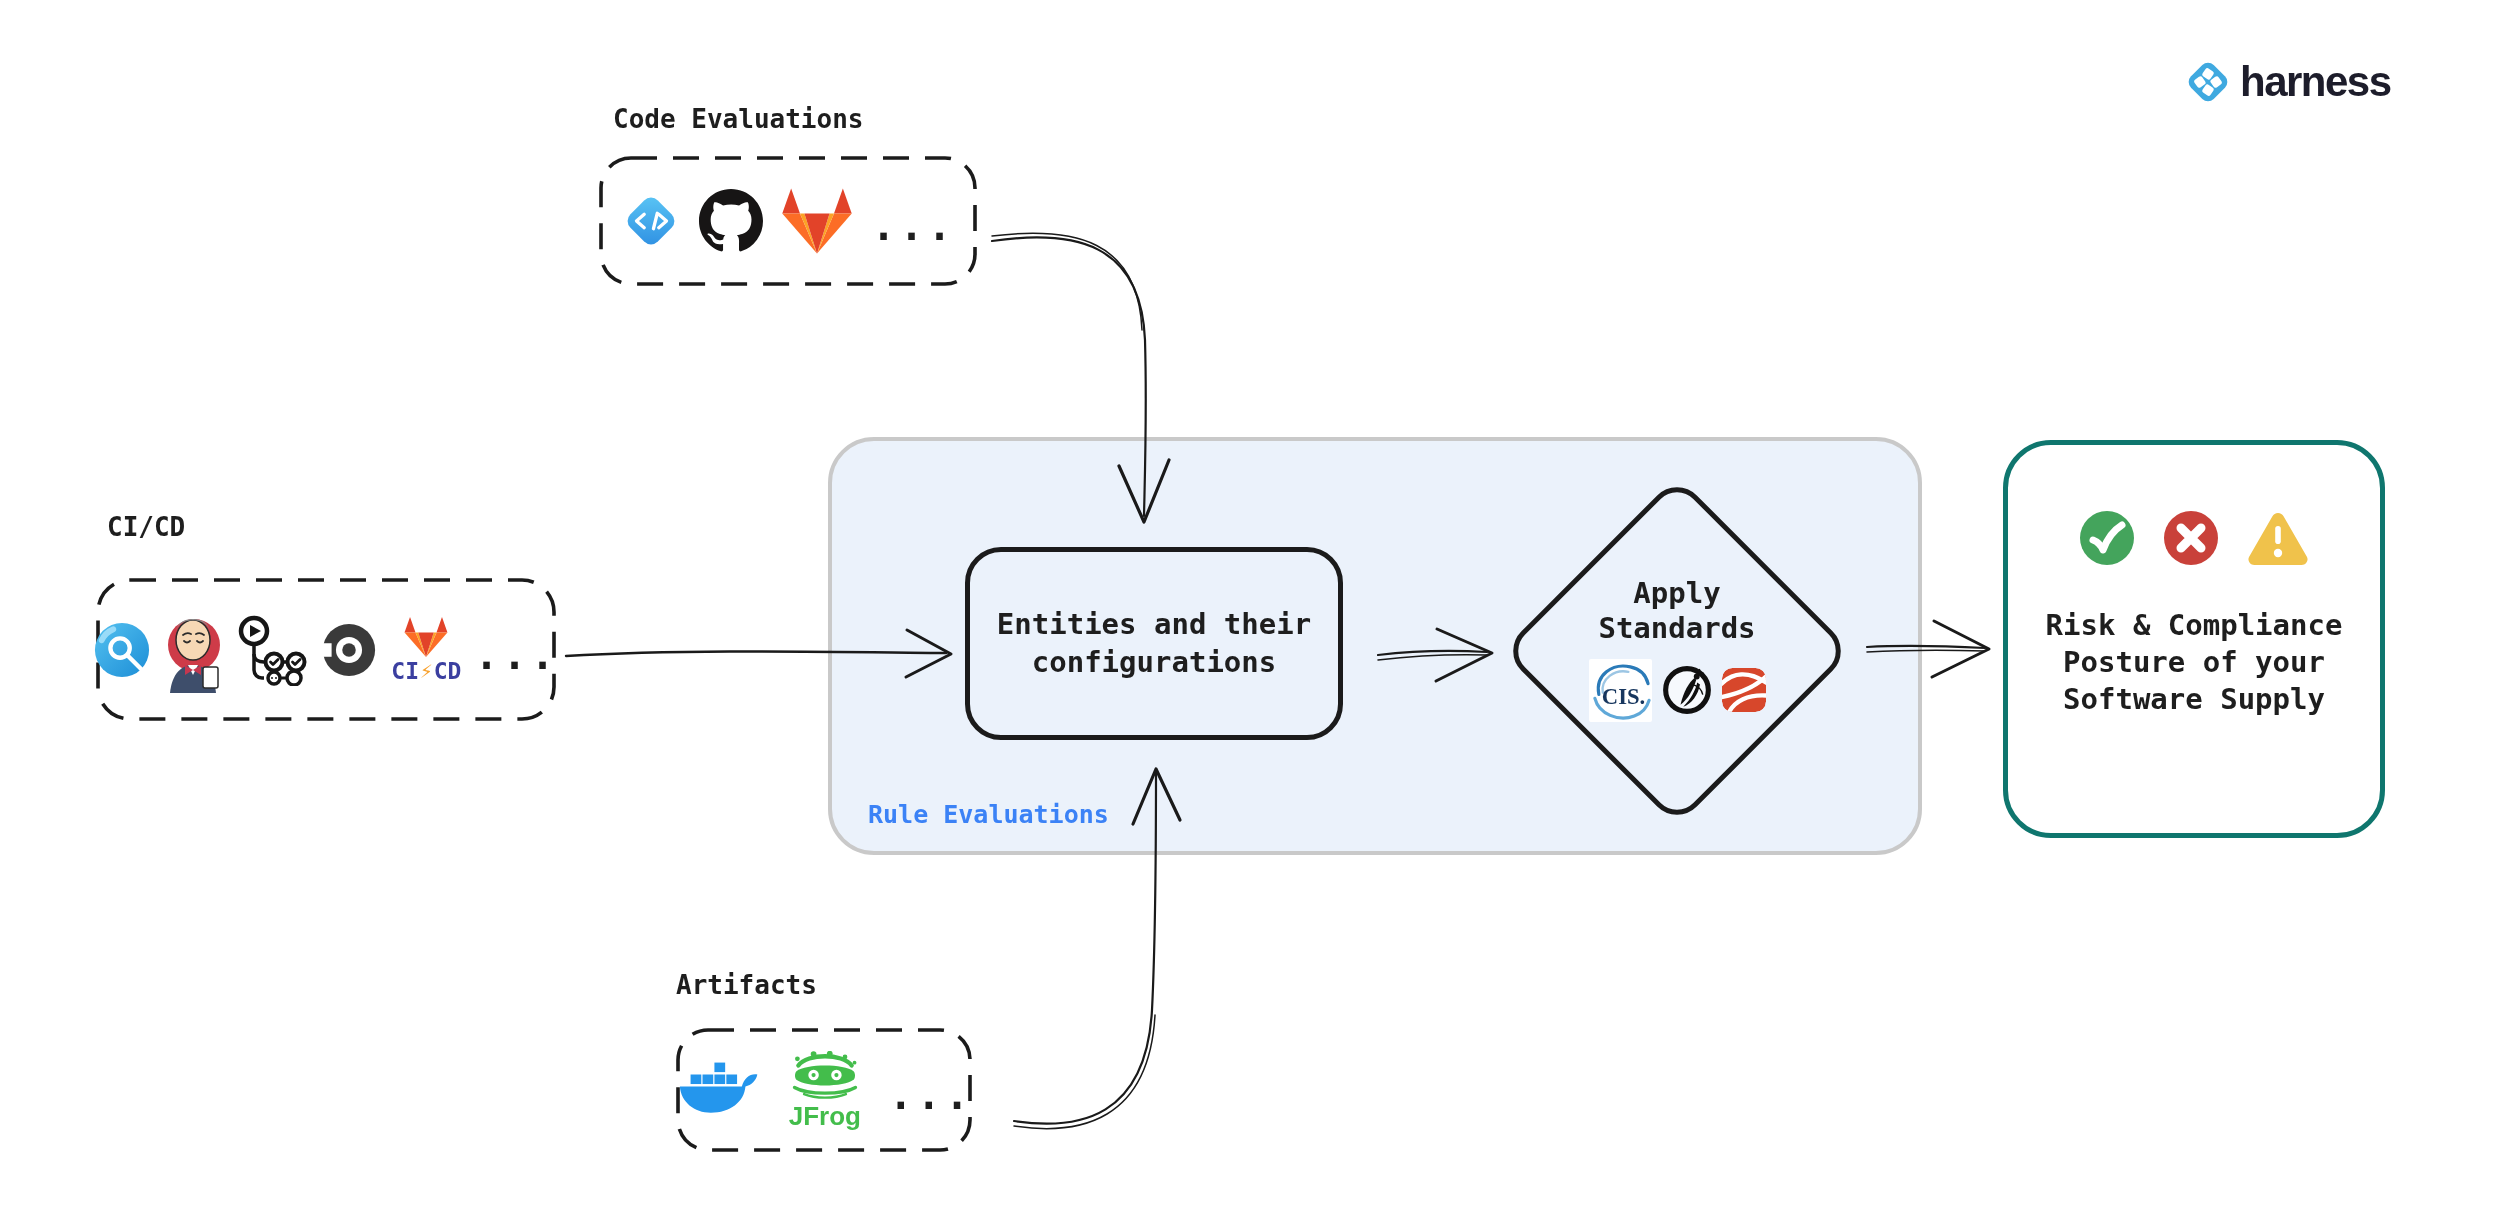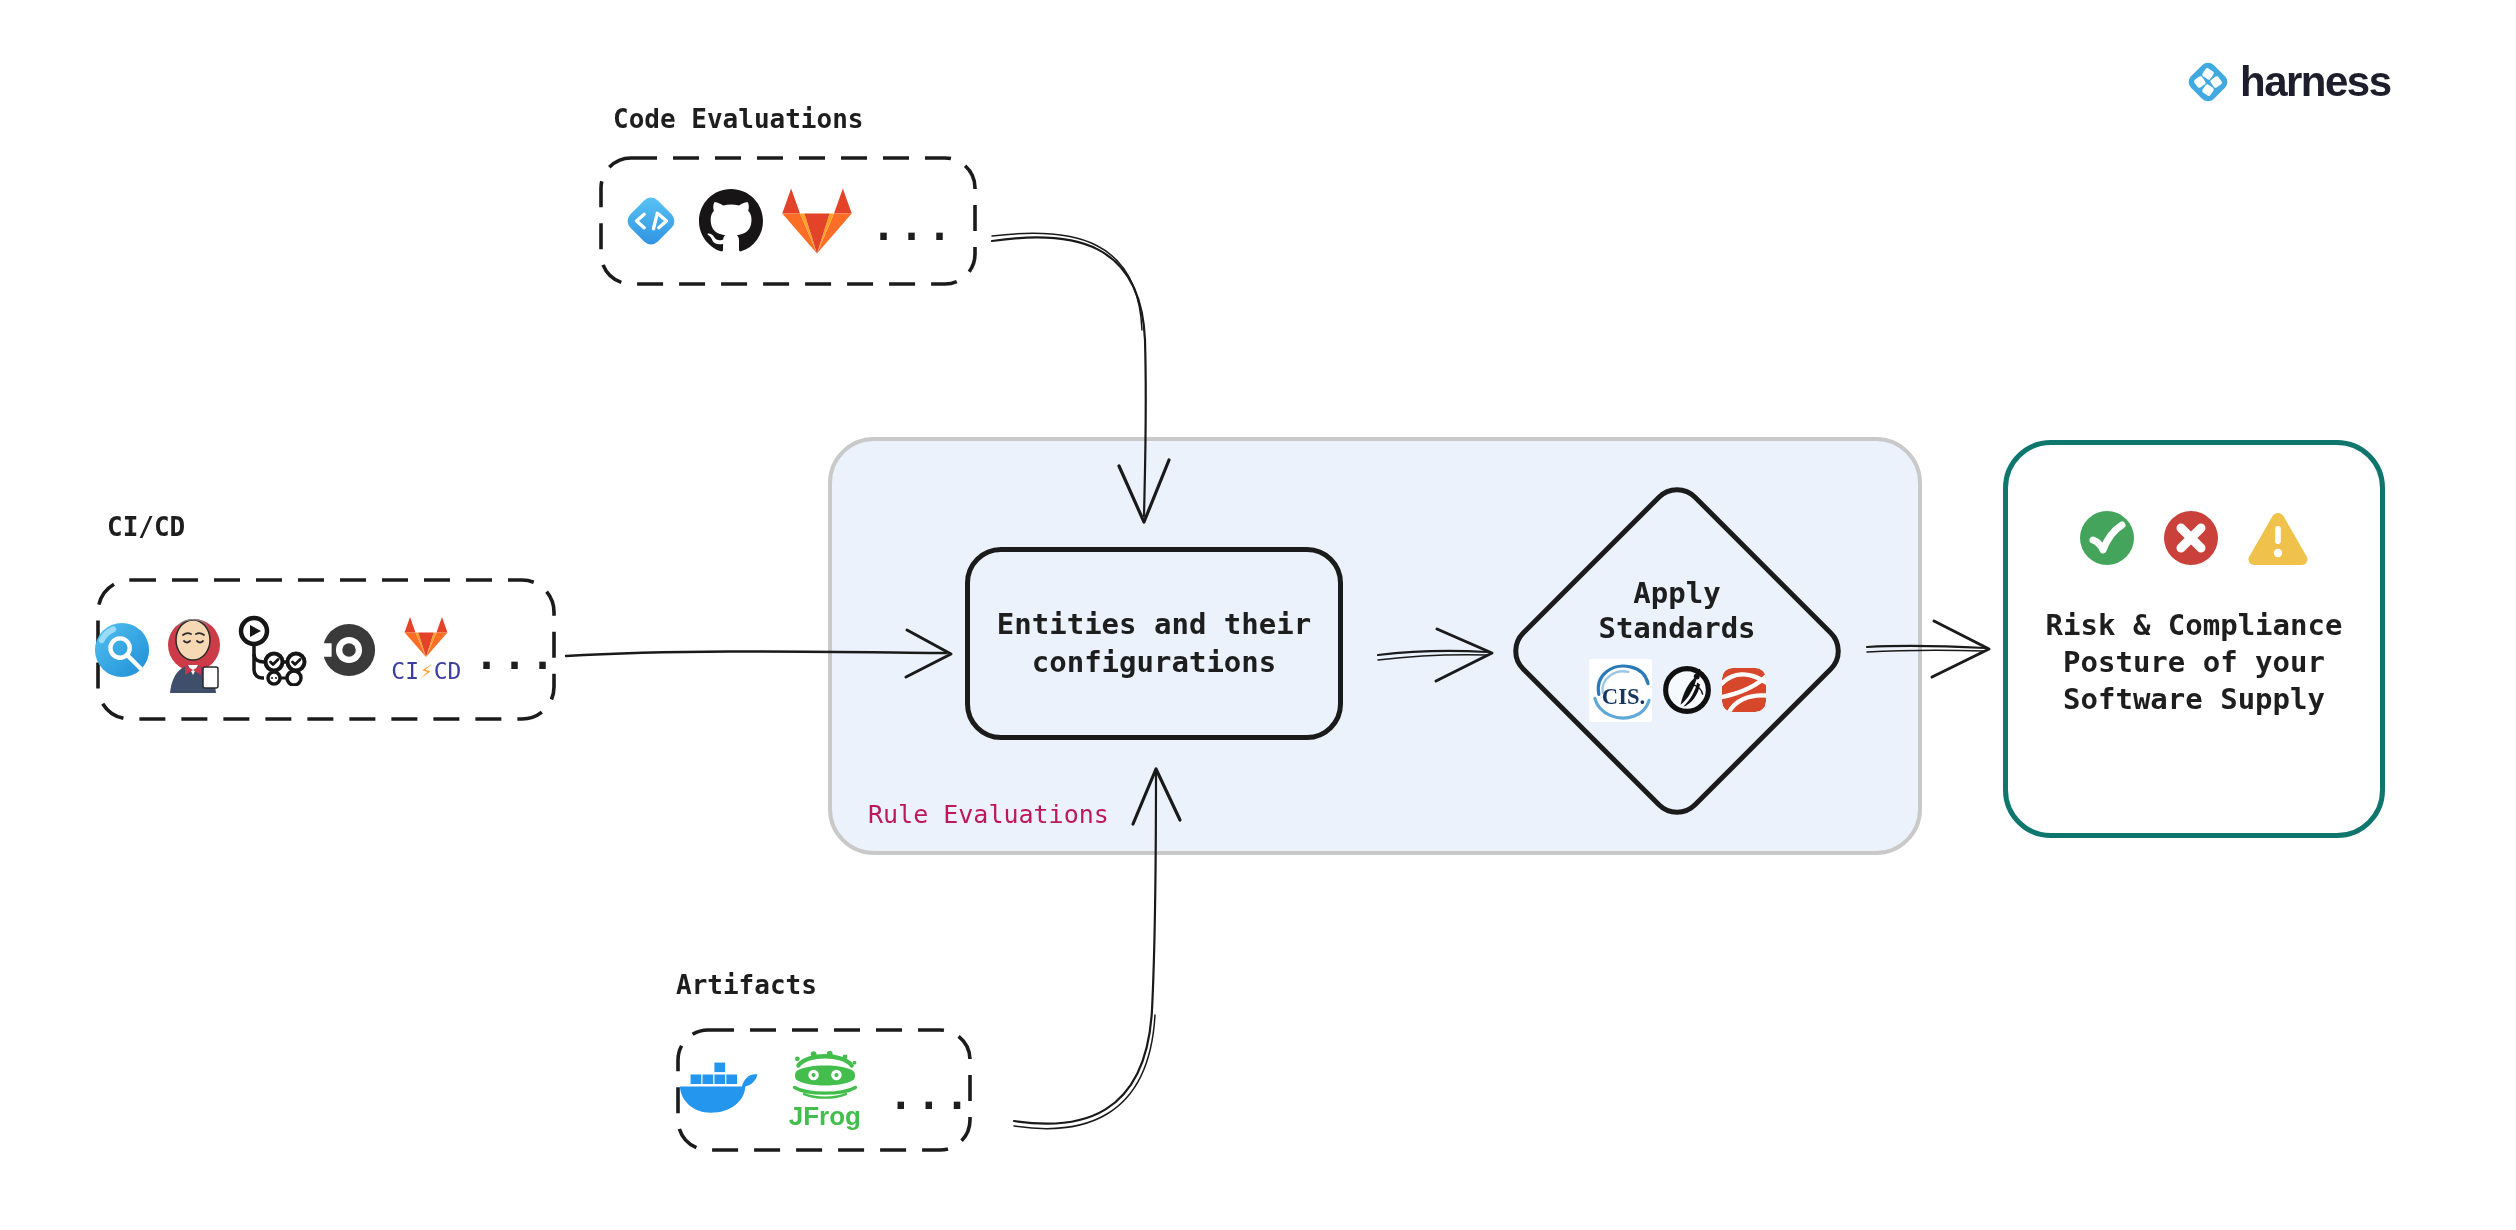--- a/index.html
+++ b/index.html
@@ -10,37 +10,37 @@
   .dashed-box{position:absolute;}
   .dashed-box .frame{position:absolute;left:0;top:0;}
   .icons-row{position:relative;height:100%;display:flex;align-items:center;justify-content:center;}
   .icon{display:inline-flex;align-items:center;justify-content:center;flex:0 0 auto;}
   .dots{font-size:40px;font-weight:700;letter-spacing:4px;color:#1E1E1E;margin-top:10px;line-height:1;}
   
   .logo{display:flex;align-items:center;gap:9px;}
   .logo-text{font-family:"Liberation Sans",sans-serif;font-weight:700;font-size:42px;color:#1D1D2B;letter-spacing:-1.5px;}
   
   .rule-panel{left:828px;top:437px;width:1094px;height:418px;background:#EBF2FB;border:4px solid #C9C9C9;border-radius:46px;box-sizing:border-box;}
-  .rule-label{left:868px;top:800px;font-size:25px;font-weight:400;color:#be185d;text-align:center;}
+  .rule-label{left:868px;top:800px;font-size:25px;font-weight:700;color:#3b82f6;text-align:center;}
   .entities-box{left:965px;top:547px;width:378px;height:193px;border:5px solid #1B1B1B;border-radius:36px;box-sizing:border-box;
                 display:flex;align-items:center;justify-content:center;text-align:center;}
   .entities-box span{display:block;width:348px;font-size:29px;font-weight:700;line-height:1.3;color:#1E1E1E;}
   .diamond-shape{left:1553px;top:527px;width:248px;height:248px;border:5px solid #1B1B1B;border-radius:28px;
                  background:#EBF2FB;transform:rotate(45deg);box-sizing:border-box;}
   .diamond-content{left:1544px;top:576px;width:266px;text-align:center;}
   .ds-line{font-size:29px;font-weight:700;line-height:1.22;color:#1E1E1E;}
   .ds-icons{display:flex;justify-content:center;align-items:center;gap:9px;margin-top:12px;}
   
   .result-panel{left:2003px;top:440px;width:382px;height:398px;background:#fff;border:5px solid #0f766e;border-radius:48px;box-sizing:border-box;}
   .rp-icons{display:flex;justify-content:center;align-items:center;gap:26px;margin-top:64px;}
   .rp-text{margin-top:40px;text-align:center;font-size:29px;font-weight:700;line-height:1.28;color:#1E1E1E;}
   .rp-text span{display:block;}
   
   .gl-cicd{display:flex;flex-direction:column;align-items:center;gap:2px;}
-  .gl-cicd-text{display:flex;align-items:center;font-size:23px;font-weight:400;color:#3B3FA0;line-height:1;}
+  .gl-cicd-text{display:flex;align-items:center;font-size:23px;font-weight:700;color:#3B3FA0;line-height:1;}
   .gl-bolt{color:#F8A12D;font-size:21px;margin:0 1px;}
   
   .jfrog{display:flex;flex-direction:column;align-items:center;}
   .jfrog-text{font-family:"Liberation Sans",sans-serif;font-weight:700;font-size:26px;color:#43BD4B;line-height:1;margin-top:2px;}
   .arrows{position:absolute;left:0;top:0;z-index:6;pointer-events:none;}
   .z2{z-index:2;} .z3{z-index:3;}
 </style>
 </head>
 <body>
 

